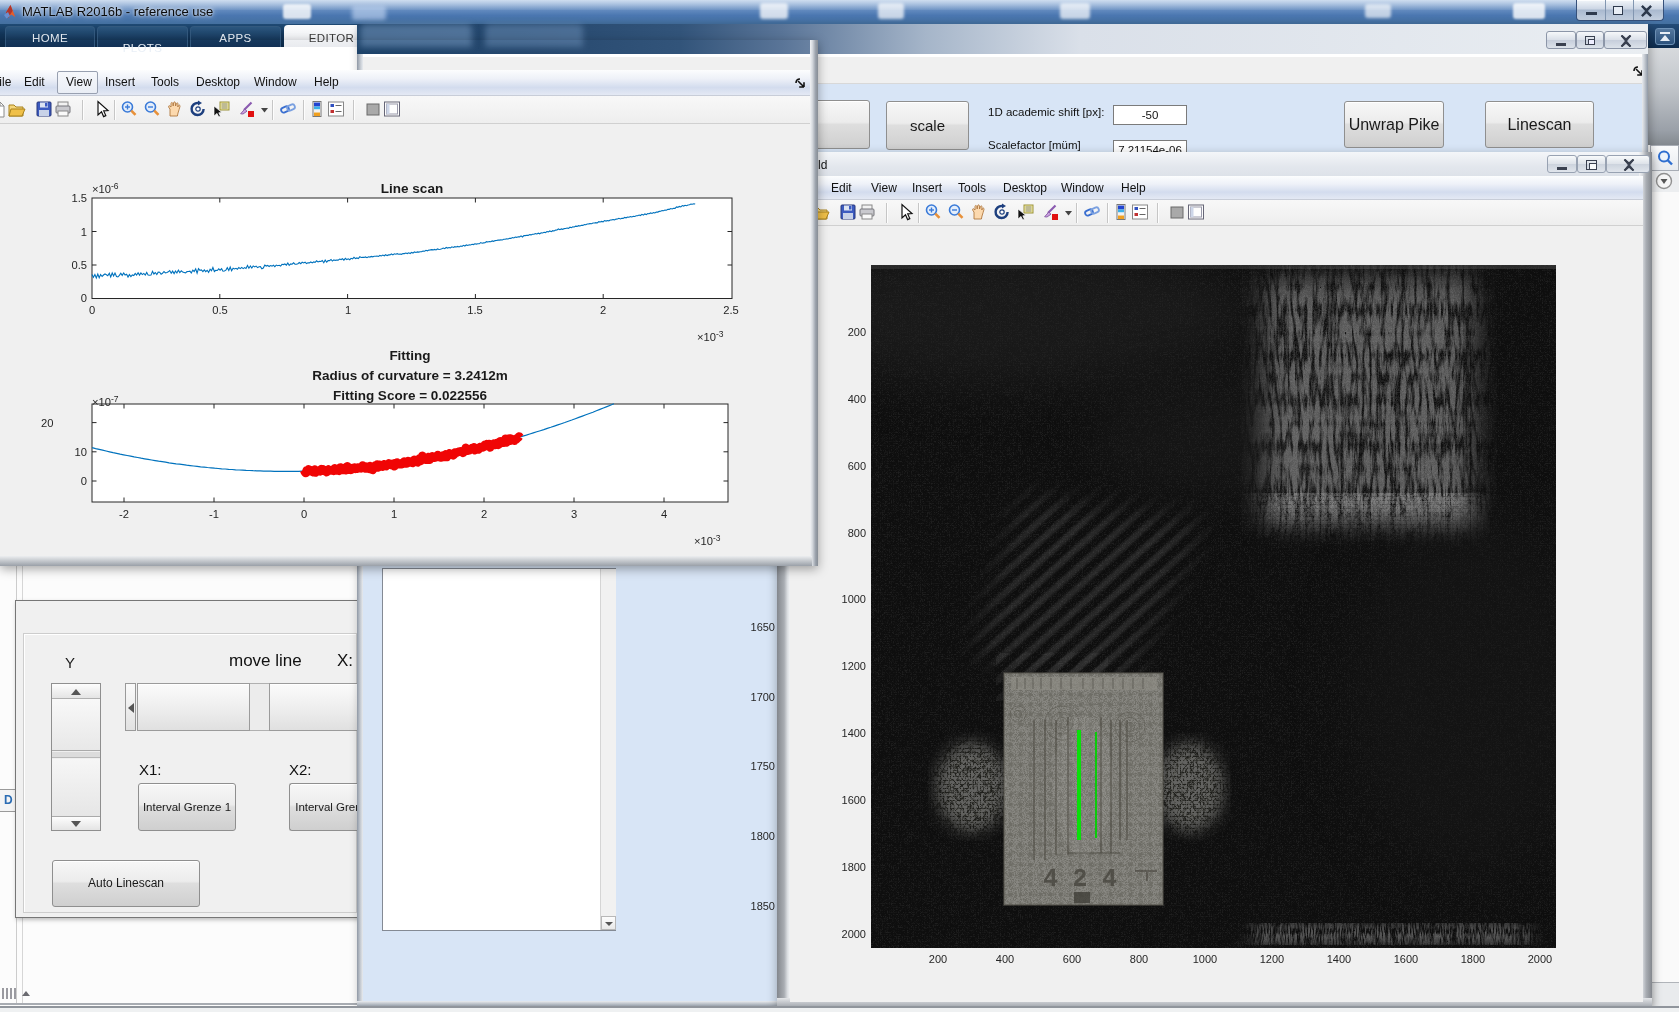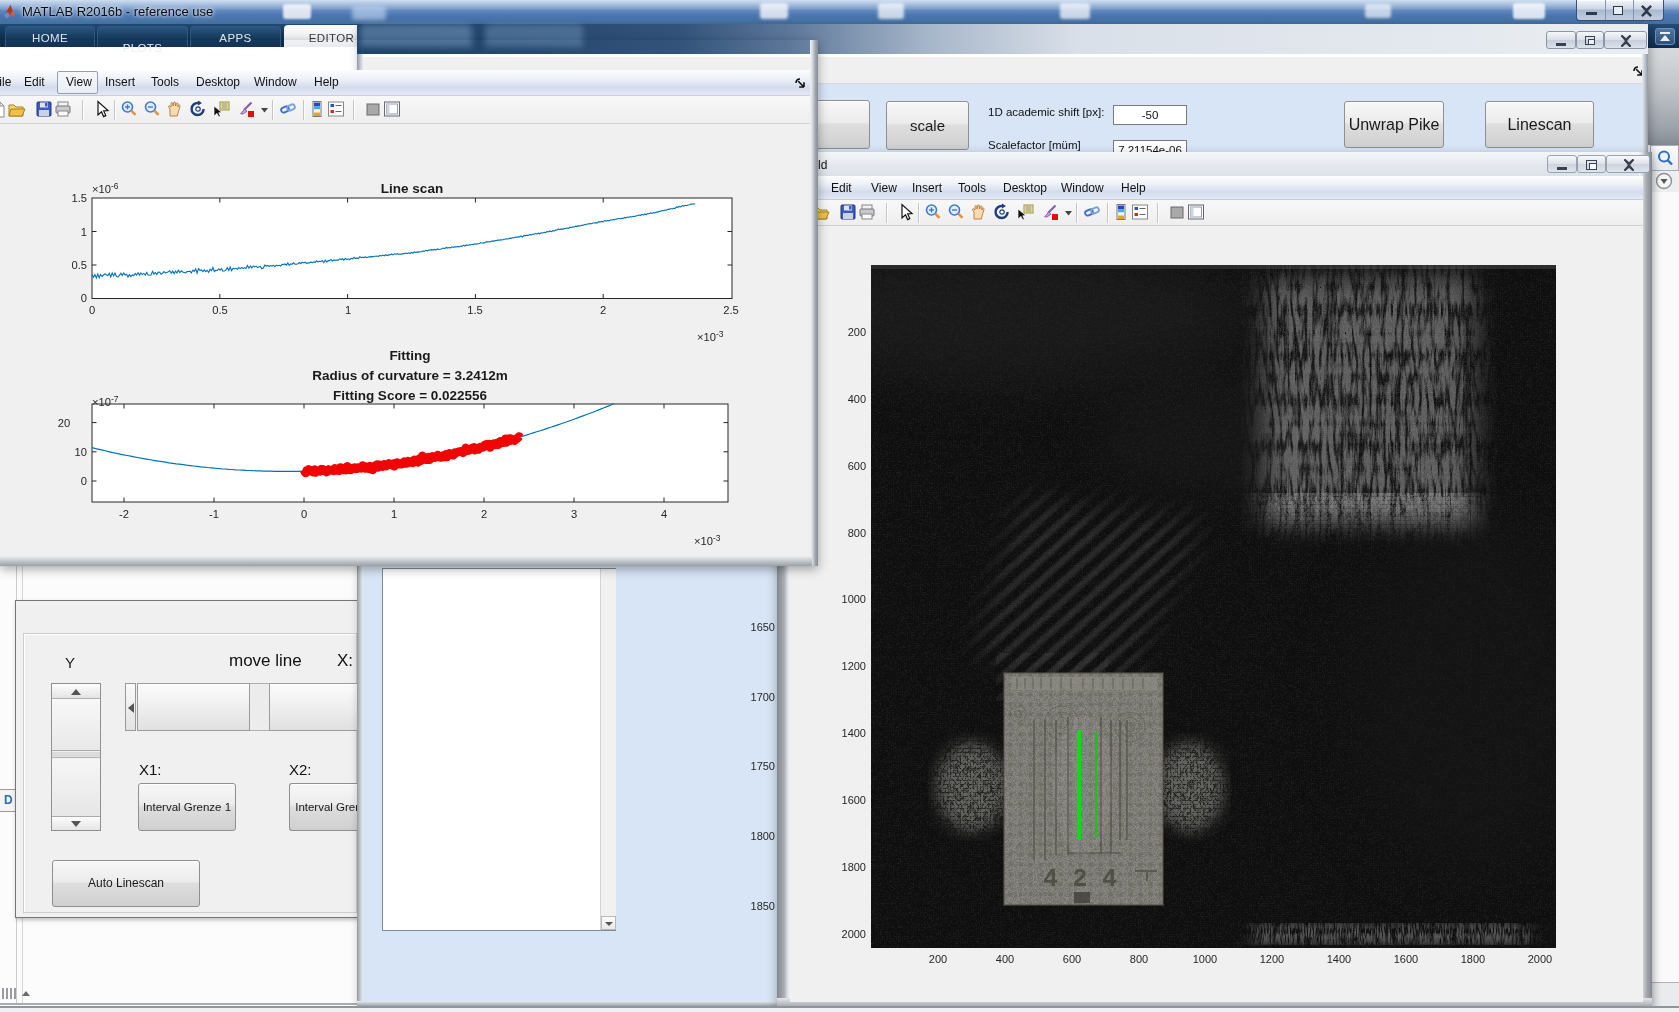--- a/index.html
+++ b/index.html
@@ -605,21 +605,21 @@
       <div class="tick" style="left:69px;top:180px;width:46px;text-align:center;font-size:11.2px">0</div>
       <div class="tick" style="left:197px;top:180px;width:46px;text-align:center;font-size:11.2px">0.5</div>
       <div class="tick" style="left:325px;top:180px;width:46px;text-align:center;font-size:11.2px">1</div>
       <div class="tick" style="left:452px;top:180px;width:46px;text-align:center;font-size:11.2px">1.5</div>
       <div class="tick" style="left:580px;top:180px;width:46px;text-align:center;font-size:11.2px">2</div>
       <div class="tick" style="left:708px;top:180px;width:46px;text-align:center;font-size:11.2px">2.5</div>
       <div class="tick" style="left:92px;top:57px;font-size:11.2px">×10<span class="sup">-6</span></div>
       <div class="tick" style="left:697px;top:205px;font-size:11.2px">×10<span class="sup">-3</span></div>
       <div class="tick" style="left:41px;top:351px;width:46px;text-align:right;font-size:11.2px">0</div>
       <div class="tick" style="left:41px;top:322px;width:46px;text-align:right;font-size:11.2px">10</div>
-      <div class="tick" style="left:41px;top:293px;width:46px;text-align:center;font-size:11.2px">20</div>
+      <div class="tick" style="left:41px;top:293px;width:46px;text-align:left;font-size:11.2px">20</div>
       <div class="tick" style="left:101px;top:384px;width:46px;text-align:center;font-size:11.2px">-2</div>
       <div class="tick" style="left:191px;top:384px;width:46px;text-align:center;font-size:11.2px">-1</div>
       <div class="tick" style="left:281px;top:384px;width:46px;text-align:center;font-size:11.2px">0</div>
       <div class="tick" style="left:371px;top:384px;width:46px;text-align:center;font-size:11.2px">1</div>
       <div class="tick" style="left:461px;top:384px;width:46px;text-align:center;font-size:11.2px">2</div>
       <div class="tick" style="left:551px;top:384px;width:46px;text-align:center;font-size:11.2px">3</div>
       <div class="tick" style="left:641px;top:384px;width:46px;text-align:center;font-size:11.2px">4</div>
       <div class="tick" style="left:92px;top:270px;font-size:11.2px">×10<span class="sup">-7</span></div>
       <div class="tick" style="left:694px;top:409px;font-size:11.2px">×10<span class="sup">-3</span></div>
     </div>

